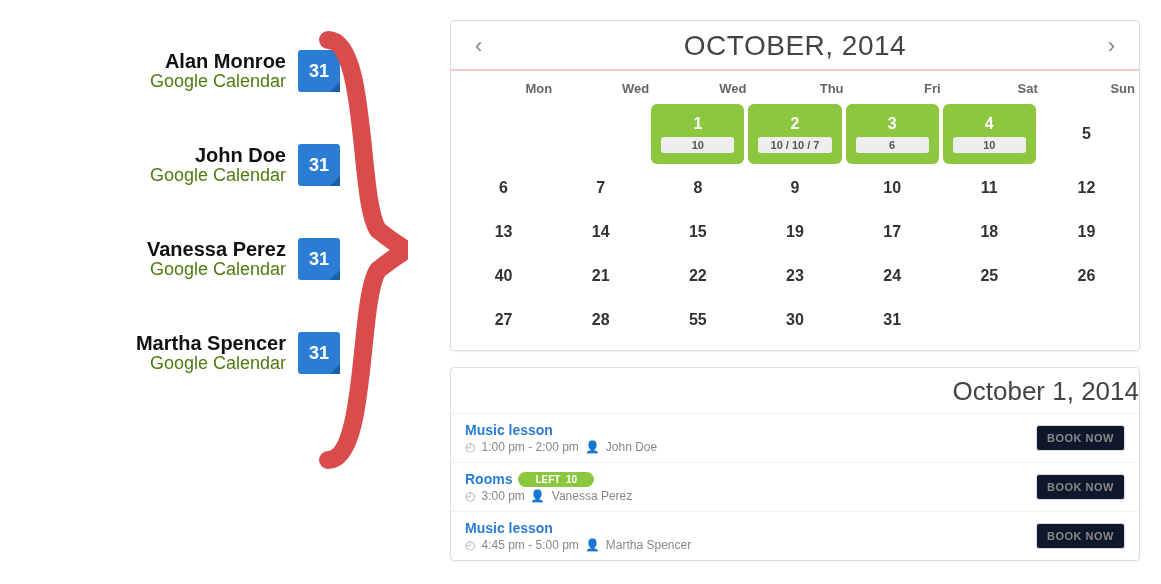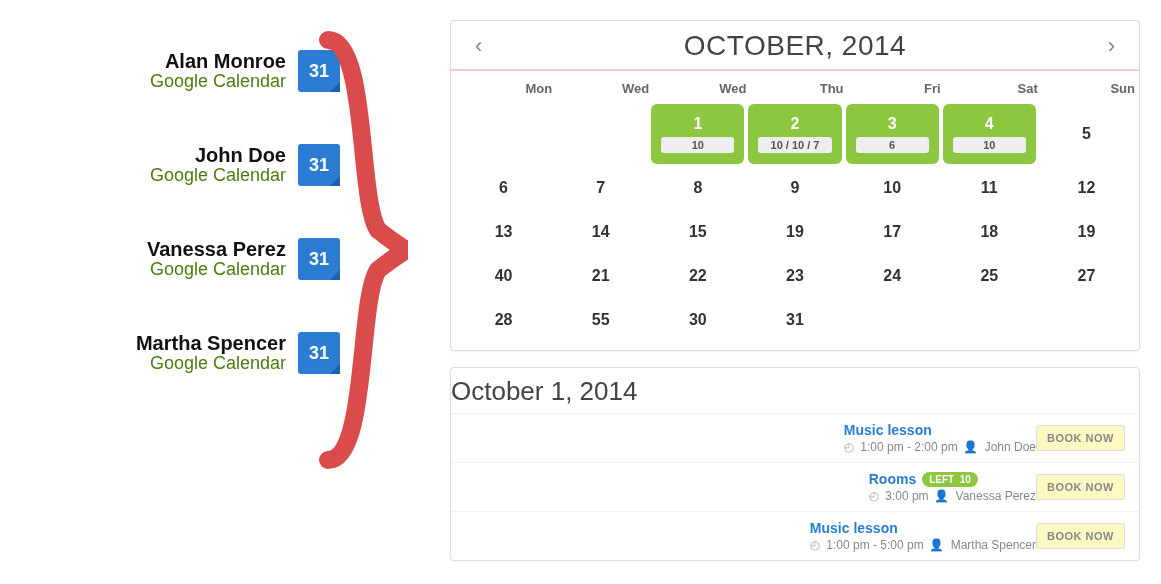--- a/index.html
+++ b/index.html
@@ -153,67 +153,67 @@
   border-radius: 3px;
   width: 86%;
   text-align: center;
 }
 
 
 .details {
   margin-top: 16px;
 }
 .details-head {
-  text-align: left;
+  text-align: right;
   font-size: 26px;
   color: #444;
   font-weight: 500;
   padding: 8px 0 6px;
   border-bottom: 1px solid #eee;
 }
 .event {
   display: flex;
-  justify-content: flex-end;
+  justify-content: space-between;
   align-items: center;
   padding: 8px 14px;
   border-top: 1px solid #f1f1f1;
 }
 .event:first-of-type { border-top: none; }
 .event-left { }
 .event-titleline { display: flex; align-items: center; gap: 6px; }
 .event-title {
   color: #2b7cd3;
   font-weight: 600;
   font-size: 14px;
 }
 .left-badge {
   background: #8dc63f;
   color: #fff;
   font-size: 10px;
   font-weight: 700;
-  padding: 2px 7px;
+  padding: 2px 17px;
   border-radius: 9px;
   display: inline-flex;
   align-items: center;
   gap: 4px;
 }
 .event-meta {
   font-size: 12px;
   color: #888;
   margin-top: 2px;
   display: flex;
   align-items: center;
   gap: 6px;
 }
 .ico {
   color: #aaa;
   font-size: 12px;
 }
 .book-btn {
-  background: #fef9c3;
+  background: #0f172a;
   border: 1px solid #ddd;
   color: #888;
   font-size: 11px;
   font-weight: 700;
   padding: 6px 10px;
   border-radius: 3px;
   cursor: pointer;
   letter-spacing: 0.5px;
 }
 </style>
@@ -306,20 +306,21 @@
           <div class="cell">19</div>
           <div class="cell">17</div>
           <div class="cell">18</div>
           <div class="cell">19</div>
           <div class="cell">40</div>
           <div class="cell">21</div>
           <div class="cell">22</div>
           <div class="cell">23</div>
           <div class="cell">24</div>
           <div class="cell">25</div>
+          <div class="cell">26</div>
           <div class="cell">27</div>
           <div class="cell">28</div>
           <div class="cell">55</div>
           <div class="cell">30</div>
           <div class="cell">31</div>
         </div>
     </div>
 
     <div class="panel details">
       <div class="details-head">October 1, 2014</div>
@@ -355,21 +356,21 @@
     <button class="book-btn">BOOK NOW</button>
   </div>
           <div class="event">
     <div class="event-left">
       <div class="event-titleline">
         <span class="event-title">Music lesson</span>
 
       </div>
       <div class="event-meta">
         <span class="ico">◴</span>
-        <span>1:00 pm - 5:00 pm</span>
+        <span>4:45 pm - 5:00 pm</span>
         <span class="ico">👤</span>
         <span>Martha Spencer</span>
       </div>
     </div>
     <button class="book-btn">BOOK NOW</button>
   </div>
         </div>
     </div>
   </div>
 </div>

